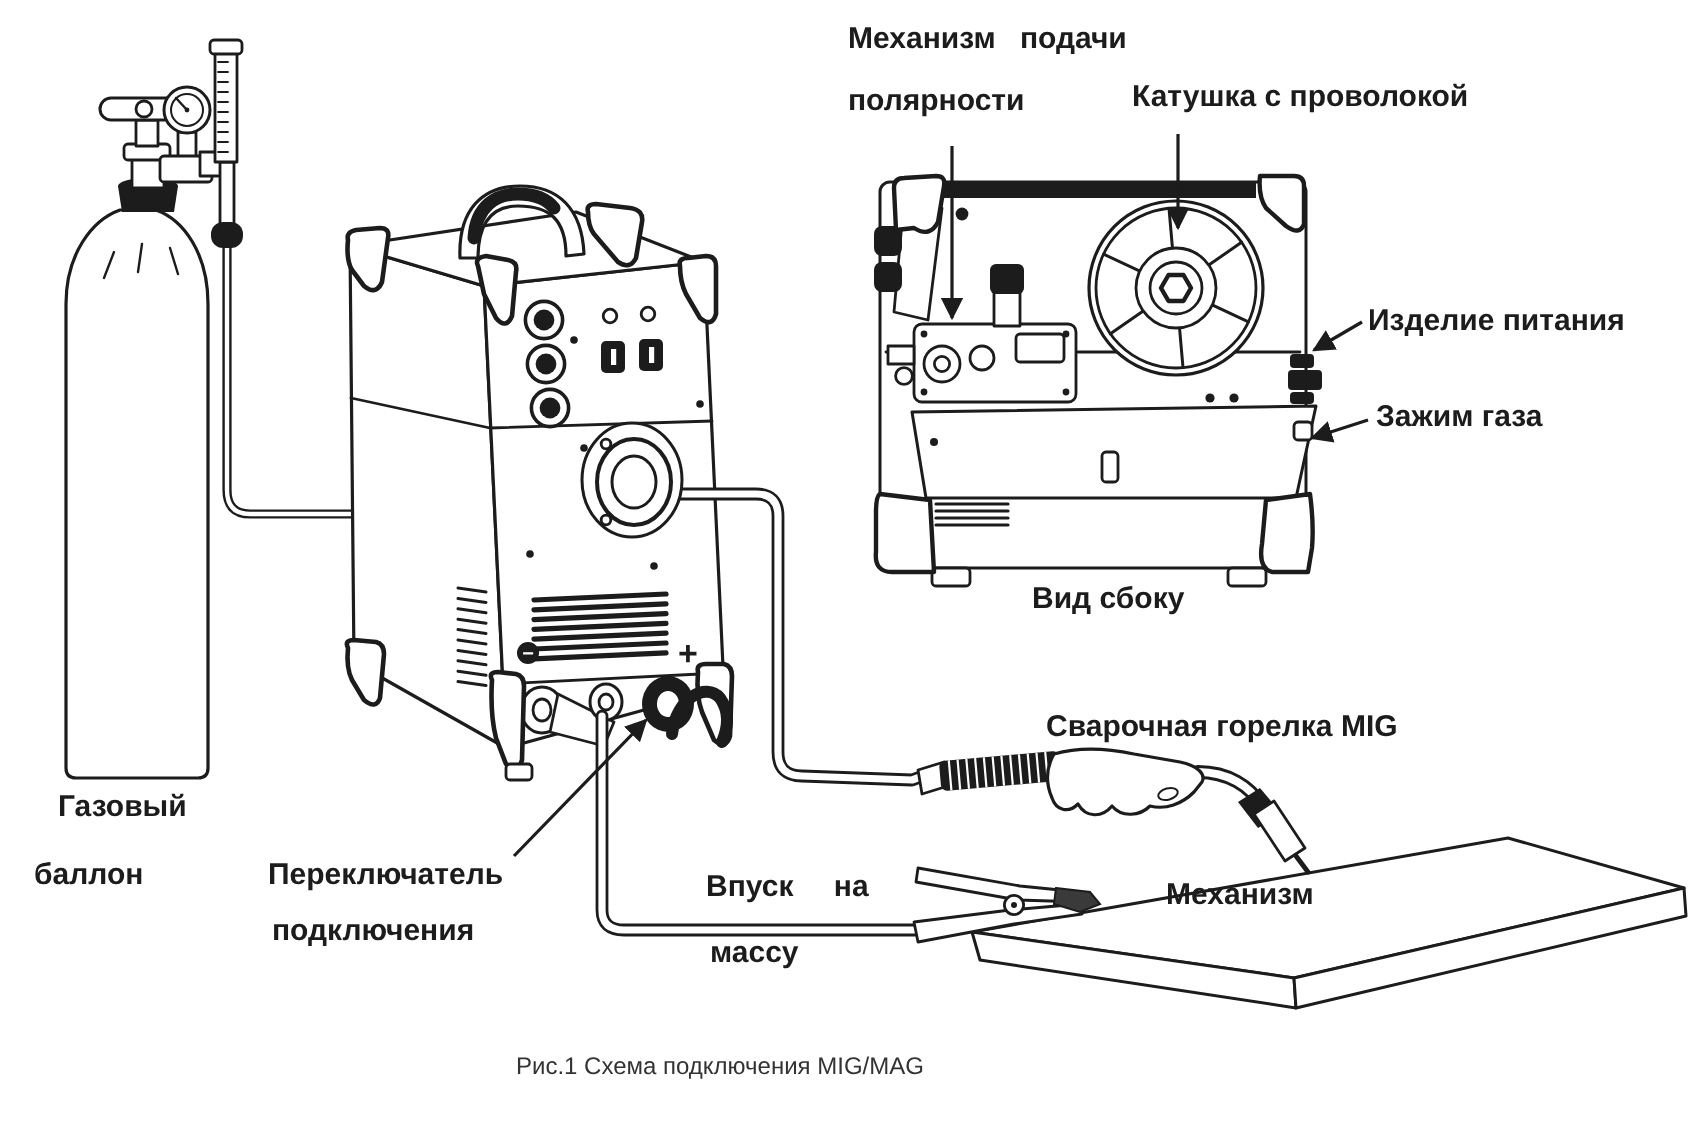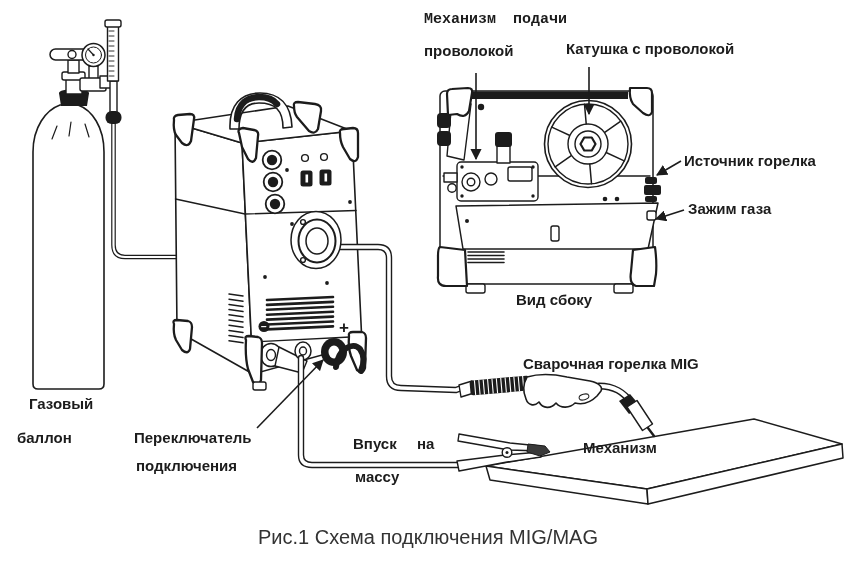--- a/index.html
+++ b/index.html
@@ -1,21 +1,21 @@
 <!DOCTYPE html>
 <html><head>
 <meta charset="utf-8">
 <style>
   html,body { margin:0; padding:0; background:#fff; }
   #stage { position:relative; width:850px; height:564px; background:#fff; overflow:hidden;
            font-family:"Liberation Sans", sans-serif; }
   #art { position:absolute; left:0; top:0; }
   .lbl { position:absolute; font-weight:bold; font-size:15px; color:#1c1c1c; white-space:nowrap; line-height:1; }
-  .cap { position:absolute; font-weight:normal; font-size:20px; color:#333; white-space:nowrap; }
-  .ws8  { word-spacing:8px;font-family:Liberation Mono, monospace; }
+  .cap { position:absolute; font-weight:normal; font-size:12px; color:#333; white-space:nowrap; }
+  .ws8  { word-spacing:8px; }
   .ws16 { word-spacing:16px; }
   svg .s  { fill:none;  stroke:#1c1c1c; stroke-width:1.4; stroke-linecap:round; stroke-linejoin:round; }
   svg .f  { fill:#ffffff; stroke:#1c1c1c; stroke-width:1.4; stroke-linecap:round; stroke-linejoin:round; }
   svg .d  { fill:#1c1c1c; stroke:none; }
   svg text { font-family:"Liberation Sans", sans-serif; }
 </style>
 </head>
 <body>
 
 <div id="stage">
@@ -230,23 +230,23 @@
   <g stroke="#1c1c1c" stroke-width="1.6" fill="none">
     <path d="M476,73 L476,159" marker-end="url(#arr)"></path>
     <path d="M589,67 L589,114" marker-end="url(#arr)"></path>
     <path d="M681,161 L657,175" marker-end="url(#arr)"></path>
     <path d="M684,210 L656,219" marker-end="url(#arr)"></path>
     <path d="M257,428 L323,360" marker-end="url(#arr)"></path>
   </g>
 </svg>
 
 <div class="lbl ws8" style="left:424px; top:12px">Механизм подачи</div>
-<div class="lbl" style="left:424px; top:43px">проволокой</div>
+<div class="lbl" style="left:424px; top:43px">полярности</div>
 <div class="lbl" style="left:566px; top:41px">Катушка с проволокой</div>
-<div class="lbl" style="left:684px; top:153px">Источник горелка</div>
+<div class="lbl" style="left:684px; top:153px">Изделие питания</div>
 <div class="lbl" style="left:688px; top:201px">Зажим газа</div>
 <div class="lbl" style="left:516px; top:292px">Вид сбоку</div>
 <div class="lbl" style="left:523px; top:356px">Сварочная горелка MIG</div>
 <div class="lbl ws16" style="left:353px; top:436px">Впуск на</div>
 <div class="lbl" style="left:355px; top:469px">массу</div>
 <div class="lbl" style="left:583px; top:440px">Механизм</div>
 <div class="lbl" style="left:29px;  top:396px">Газовый</div>
 <div class="lbl" style="left:17px;  top:430px">баллон</div>
 <div class="lbl" style="left:134px; top:430px">Переключатель</div>
 <div class="lbl" style="left:136px; top:458px">подключения</div>

